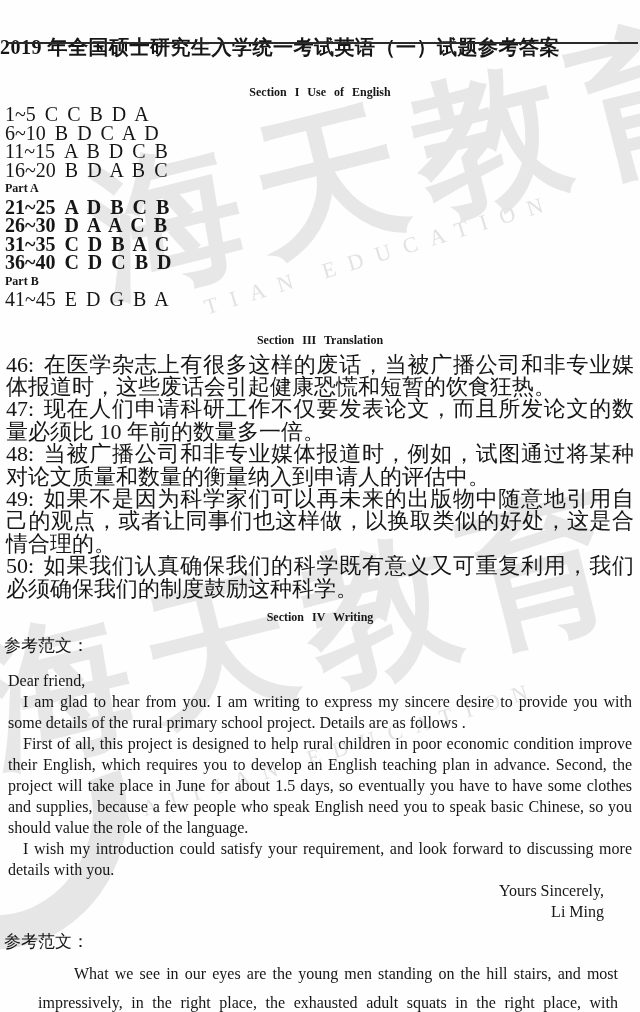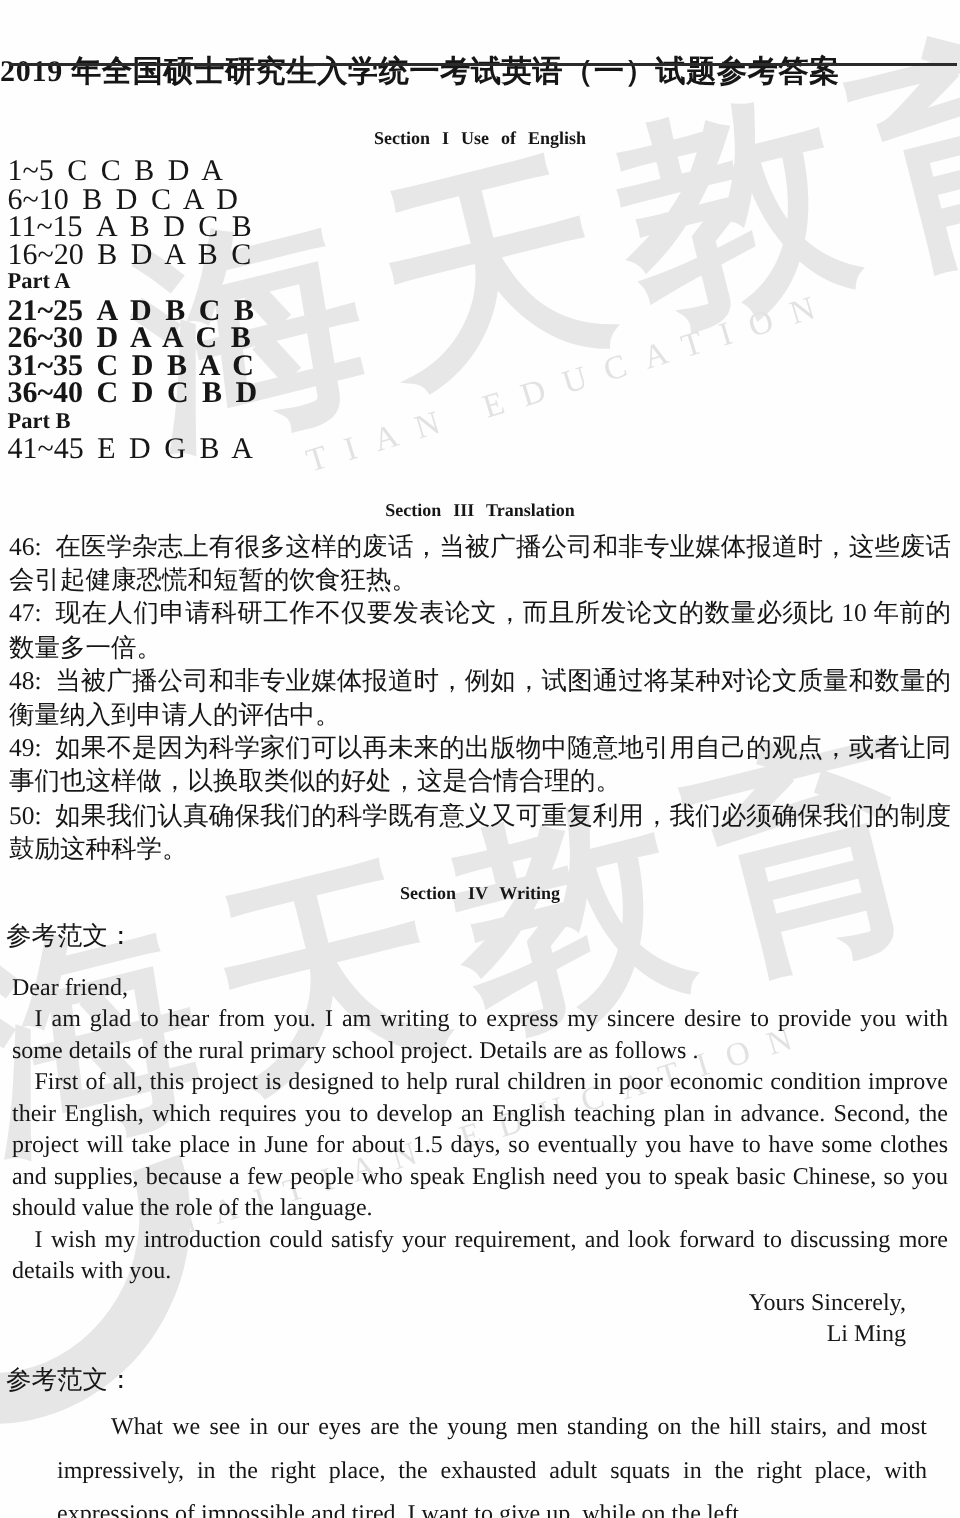--- a/index.html
+++ b/index.html
@@ -27,23 +27,23 @@
   .title{margin:34px 0 0 0;text-align:left;font-size:20px;font-weight:bold;letter-spacing:.5px;}
   .sec{margin:0;text-align:center;font-size:12px;font-weight:bold;word-spacing:5px;line-height:18px;}
   .sec1{margin-top:22px;}
   .sec2{margin-top:3px;}
   .sec3{margin-top:22px;}
   .sec4{margin-top:8px;}
   .answers{margin:4px 0 0 5px;font-size:20px;line-height:18.5px;}
   .ans-row{white-space:nowrap;}
   .ans-range{display:inline-block;margin-right:9px;}
   .ans-letters{letter-spacing:2px;}
-  .part-label{margin:0 0 0 5px;font-size:15px;font-weight:bold;line-height:18.5px;}
+  .part-label{margin:0 0 0 5px;font-size:12px;font-weight:bold;line-height:18.5px;}
   .trans{margin:5px 6px 0 6px;}
-  .trans p{margin:0;font-size:17px;line-height:22.4px;text-align:justify;}
+  .trans p{margin:0;font-size:22px;line-height:22.4px;text-align:justify;}
   .trans-num{margin-right:9px;}
   .sample-label{margin:9px 0 0 4px;font-size:17px;line-height:22px;}
   .letter{margin:0 8px 0 8px;font-size:16px;line-height:21px;}
   .letter p{margin:0;text-align:justify;}
   .letter .salutation{text-indent:0;text-align:left;margin-top:13px;}
   .letter .indent{text-indent:15px;}
   .letter .closing,.letter .signature{text-align:right;padding-right:28px;}
   .essay{margin:6px 22px 0 38px;font-size:16px;line-height:29px;text-align:justify;text-indent:36px;}
   .essay p{margin:0;}
 </style>

